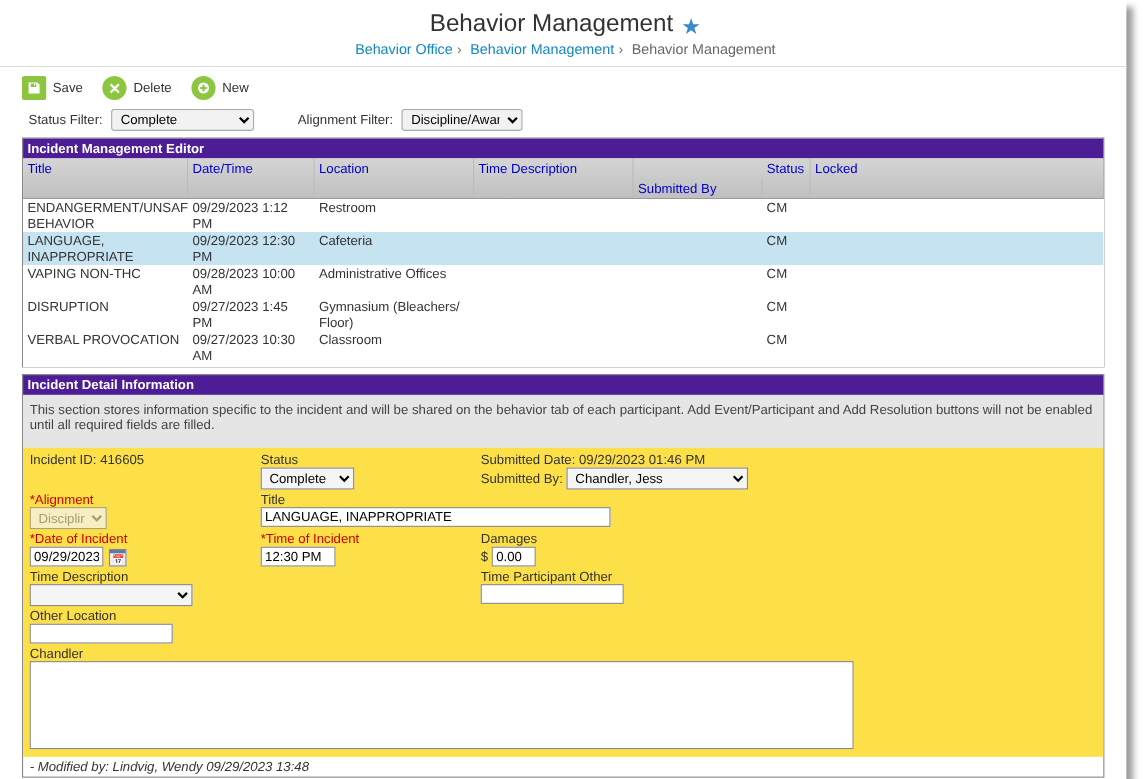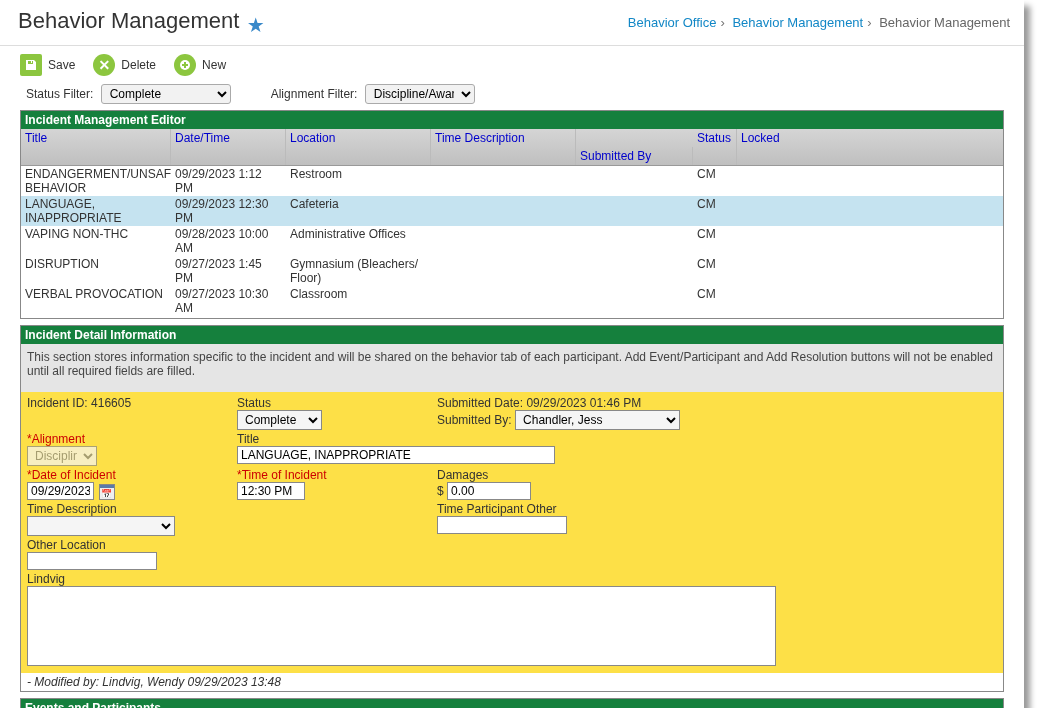--- a/index.html
+++ b/index.html
@@ -1,37 +1,37 @@
 <!DOCTYPE html>
 <html><head>
 <meta charset="utf-8">
 <style>
   * { box-sizing: border-box; margin: 0; padding: 0; }
   body { font-family: Arial, Helvetica, sans-serif; font-size: 12px; background: #fff; color: #333; }
   .page { width: 1024px; background: #fff; box-shadow: 6px 6px 6px rgba(0,0,0,0.4); margin: 0 0 20px 0; position: relative;}
 
-  .header { display: flex; justify-content: space-between; align-items: center; padding: 8px 14px 8px 18px; border-bottom: 1px solid #ddd; }
+  .header { display: flex; justify-content: space-between; align-items: center; padding: 8px 14px 8px 18px; border-bottom: 1px solid #ddd; flex-direction: column; }
   .page-title { font-size: 22px; font-weight: normal; color: #333; }
   .star { color: #3a89c9; font-size: 20px; vertical-align: middle; margin-left: 4px; }
   .breadcrumb { font-size: 13px; color: #666; }
   .breadcrumb a { color: #1287c6; text-decoration: none; }
   .breadcrumb .sep::after { content: "›"; margin: 0 4px; color: #777; }
 
   .toolbar { display: flex; align-items: center; gap: 18px; padding: 8px 20px 4px 20px; }
   .tb-btn { display: inline-flex; align-items: center; gap: 6px; color: #333; cursor: pointer; }
   .tb-icon { width: 22px; height: 22px; background: #8cc63f; display: inline-flex; align-items: center; justify-content: center; color: #fff; font-weight: bold; font-size: 14px; border-radius: 2px; }
 
   .filters { display:flex; align-items:flex-end; gap:40px; padding: 4px 20px 6px 26px; }
   .filters label { margin-right: 4px; }
   .filters select { font-size: 12px; border: 1px solid #aaa; background: #f2f2f2; padding: 1px 4px; border-radius: 3px; }
   .sel-wide { width: 130px; }
   .sel-med { width: 110px; }
 
   .panel { margin: 0 20px 6px 20px; border: 1px solid #888; }
-  .panel-header { background: #15803d; color: #fff; font-weight: bold; padding: 2px 4px; font-size: 12px; }
+  .panel-header { background: #4c1d95; color: #fff; font-weight: bold; padding: 2px 4px; font-size: 12px; }
 
   .grid-head { display: flex; background: linear-gradient(#d5d5d5,#bfbfbf); border-bottom: 1px solid #999; }
   .grid-head div { padding: 2px 4px; color: #0000cc; font-size: 12px; cursor: pointer; border-right: 1px solid #bbb; }
   .grid-body { height: 152px; overflow-y: scroll; background: #fff; }
   .grid-row { display: flex; border-bottom: 0px solid #eee; }
   .grid-row div { padding: 1px 4px; font-size: 12px; overflow: hidden; }
   .grid-row.selected { background: #c5e3f0; }
   .col-title { width: 150px; }
   .col-dt { width: 115px; }
   .col-loc { width: 145px; }
@@ -206,39 +206,39 @@
           <input type="text" class="w-date" value="09/29/2023" style="">
           <span class="cal-icon"><span>📅</span></span>
         </div>
         <div>
           <div class="lbl req">*Time of Incident</div>
           <input type="text" style="width: 68px;" value="12:30 PM">
         </div>
         <div>
           <div class="lbl">Damages</div>
           <span>$</span>
-          <input type="text" style="width: 84px;" value="0.00">
+          <input type="text" style="width: 40px;" value="0.00">
         </div>
 
         <div style="grid-column:1 / span 2;">
           <div class="lbl">Time Description</div>
           <select class="form" style="width:148px"><option></option></select>
         </div>
         <div>
           <div class="lbl">Time Participant Other</div>
           <input type="text" style="width: 130px;">
         </div>
 
         <div>
           <div class="lbl">Other Location</div>
           <input type="text" style="width: 130px;">
         </div>
 
         <div style="grid-column:1 / span 3;">
-          <div class="lbl">Lindvig</div>
+          <div class="lbl">Chandler</div>
           <textarea class="details-ta" style=""></textarea>
         </div>
       </div>
     </div>
     <div class="mod-line">- Modified by: Lindvig, Wendy 09/29/2023 13:48</div>
   </div>
 
   <div class="detail" style="margin-bottom:0;">
     <div class="panel-header">Events and Participants</div>
     <div class="detail-desc" style="padding-bottom:4px;">This section will store event and participant information. Event Details will be shared across participants. Participant Details will only be displayed on that person's behavior tab.</div>

